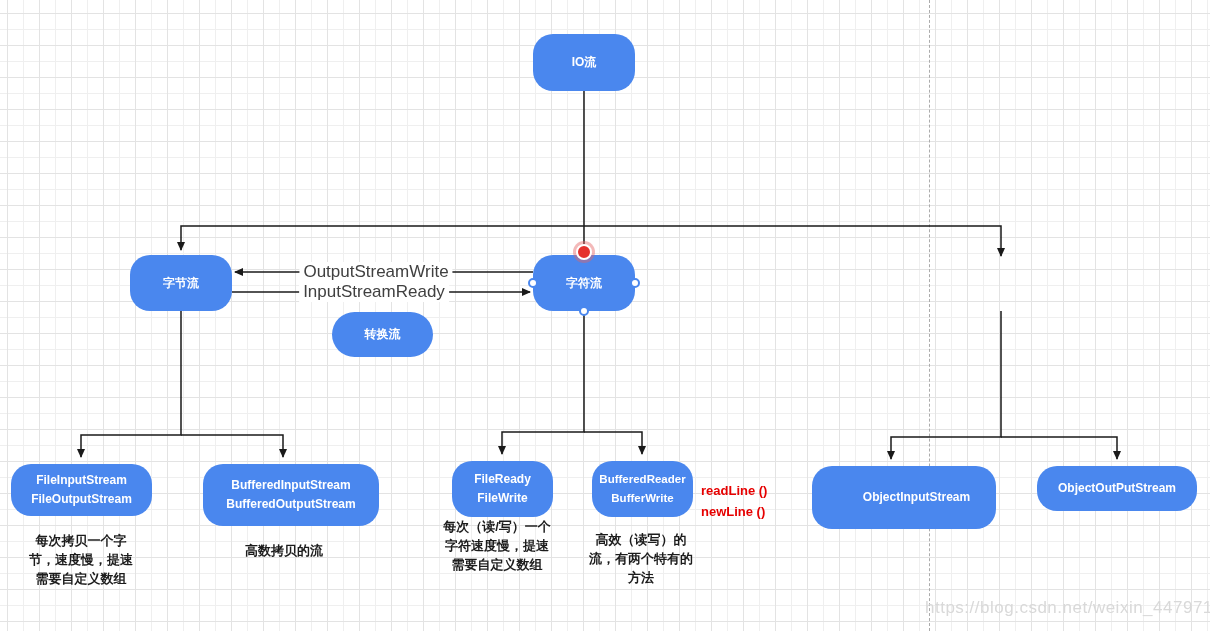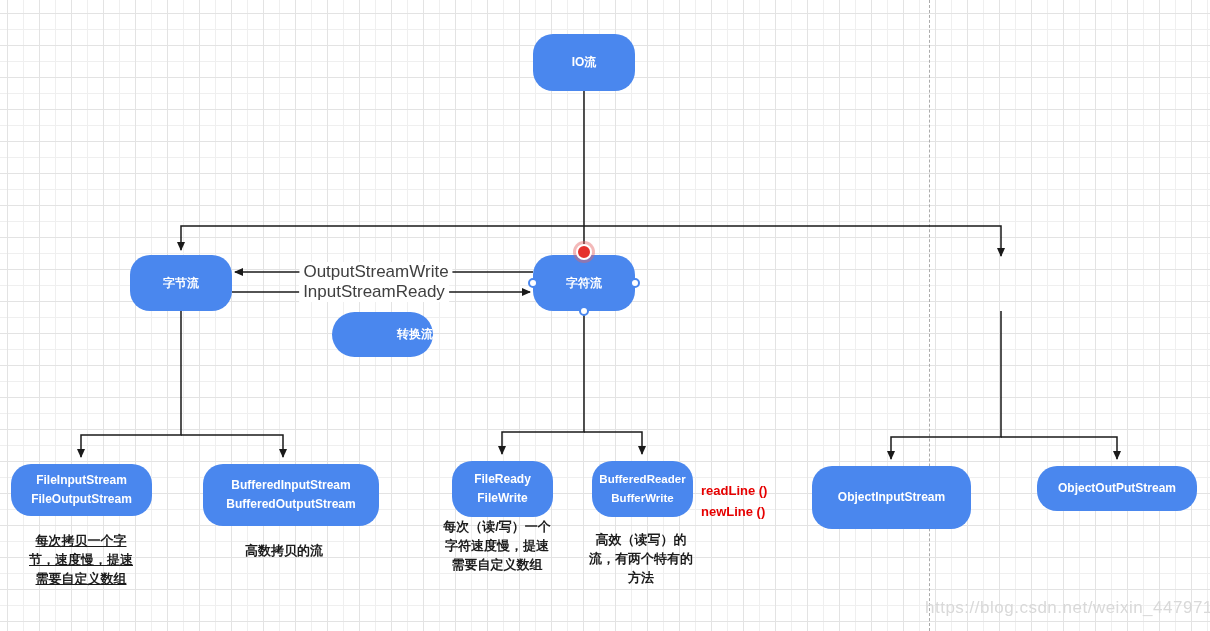--- a/index.html
+++ b/index.html
@@ -16,21 +16,21 @@
     background-position:7px 13px,7px 13px,7px 13px,7px 13px;
   }
   #edges{position:absolute;left:0;top:0;width:1210px;height:631px;}
   .page-break{position:absolute;top:0;bottom:0;width:0;border-left:1px dashed #ababab;}
   .node{
     position:absolute;background:#4a87ee;color:#ffffff;border-radius:20px;
     display:flex;align-items:center;justify-content:center;text-align:center;
     font-weight:bold;font-size:12px;line-height:19px;white-space:pre-line;
     cursor:pointer;
   }
-  .node.pill{border-radius:23px;justify-content:flex-end;}
+  .node.pill{border-radius:23px;}
   .note{
     position:absolute;color:#1c1c1c;font-size:13px;font-weight:600;
     line-height:19px;text-align:center;white-space:pre-line;
     transform:translateX(-50%);
   }
   .methods{
     position:absolute;color:#e60000;font-weight:bold;font-size:13px;
     line-height:21px;white-space:pre-line;text-align:left;
   }
   .edge-label{
@@ -122,29 +122,29 @@
   <div class="node" style="left:452px;top:461px;width:101px;height:56px;">
     <span>FileReady
 FileWrite</span>
   </div>
 
   <div class="node" style="left:592px;top:461px;width:101px;height:56px;font-size:11.5px;">
     <span>BufferedReader
 BufferWrite</span>
   </div>
 
-  <div class="node" style="left:812px;top:466px;width:159px;height:63px;">
+  <div class="node" style="left:812px;top:466px;width:159px;height:63px;padding-left:25px;">
     <span>ObjectInputStream</span>
   </div>
 
   <div class="node" style="left:1037px;top:466px;width:160px;height:45px;">
     <span>ObjectOutPutStream</span>
   </div>
 
-  <div class="note" style="left:81px;top:531px;text-decoration:underline;">每次拷贝一个字
+  <div class="note" style="left:81px;top:531px;">每次拷贝一个字
 节，速度慢，提速
 需要自定义数组</div>
   <div class="note" style="left:284px;top:541px;">高数拷贝的流</div>
   <div class="note" style="left:497px;top:517px;">每次（读/写）一个
 字符速度慢，提速
 需要自定义数组</div>
   <div class="note" style="left:641px;top:530px;">高效（读写）的
 流，有两个特有的
 方法</div>
   <div class="methods" style="left:701px;top:480px;">readLine ()

